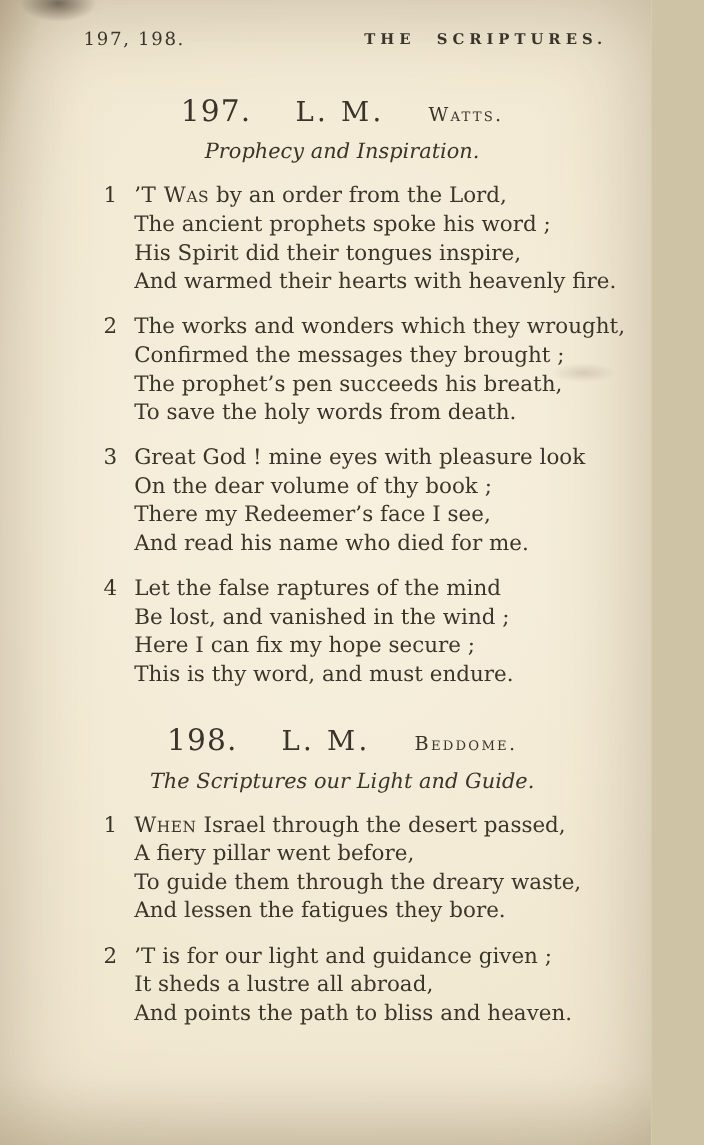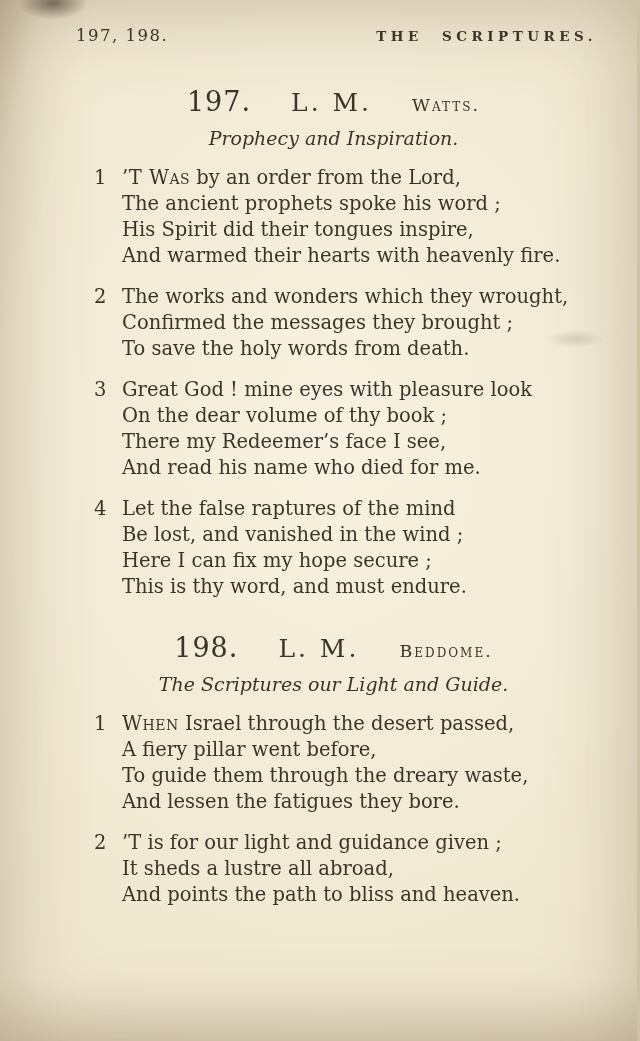--- a/index.html
+++ b/index.html
@@ -4,21 +4,21 @@
 <style>
   * { box-sizing: border-box; }
   html, body { margin: 0; padding: 0; }
   body {
     width: 640px; height: 1041px;
     background: #cfc3a6;
     font-family: "DejaVu Serif", "Liberation Serif", serif;
   }
   .page {
     position: relative;
-    width: 637px; height: 1041px;
+    width: 592px; height: 1041px;
     overflow: hidden;
     color: #3b342a;
     background:
       radial-gradient(ellipse 120% 95% at 52% 42%, rgba(255,251,238,0.55), rgba(0,0,0,0) 72%),
       linear-gradient(105deg, rgba(125,100,65,0.30) 0%, rgba(125,100,65,0.07) 5%, rgba(0,0,0,0) 11%),
       linear-gradient(0deg, rgba(120,95,60,0.12) 0%, rgba(0,0,0,0) 6%),
       #efe5cd;
     box-shadow: inset 0 0 85px rgba(105,85,55,0.35);
     padding: 24px 40px 0 70px;
   }
@@ -100,20 +100,21 @@
         <div class="vline"><span class="lead">’T Was</span><span> by an order from the Lord,</span></div>
         <div class="vline">The ancient prophets spoke his word ;</div>
         <div class="vline">His Spirit did their tongues inspire,</div>
         <div class="vline">And warmed their hearts with heavenly fire.</div>
       </div>
 
       <div class="verse">
         <span class="vnum">2</span>
         <div class="vline">The works and wonders which they wrought,</div>
         <div class="vline">Confirmed the messages they brought ;</div>
+        <div class="vline">The prophet’s pen succeeds his breath,</div>
         <div class="vline">To save the holy words from death.</div>
       </div>
 
       <div class="verse">
         <span class="vnum">3</span>
         <div class="vline">Great God ! mine eyes with pleasure look</div>
         <div class="vline">On the dear volume of thy book ;</div>
         <div class="vline">There my Redeemer’s face I see,</div>
         <div class="vline">And read his name who died for me.</div>
       </div>

